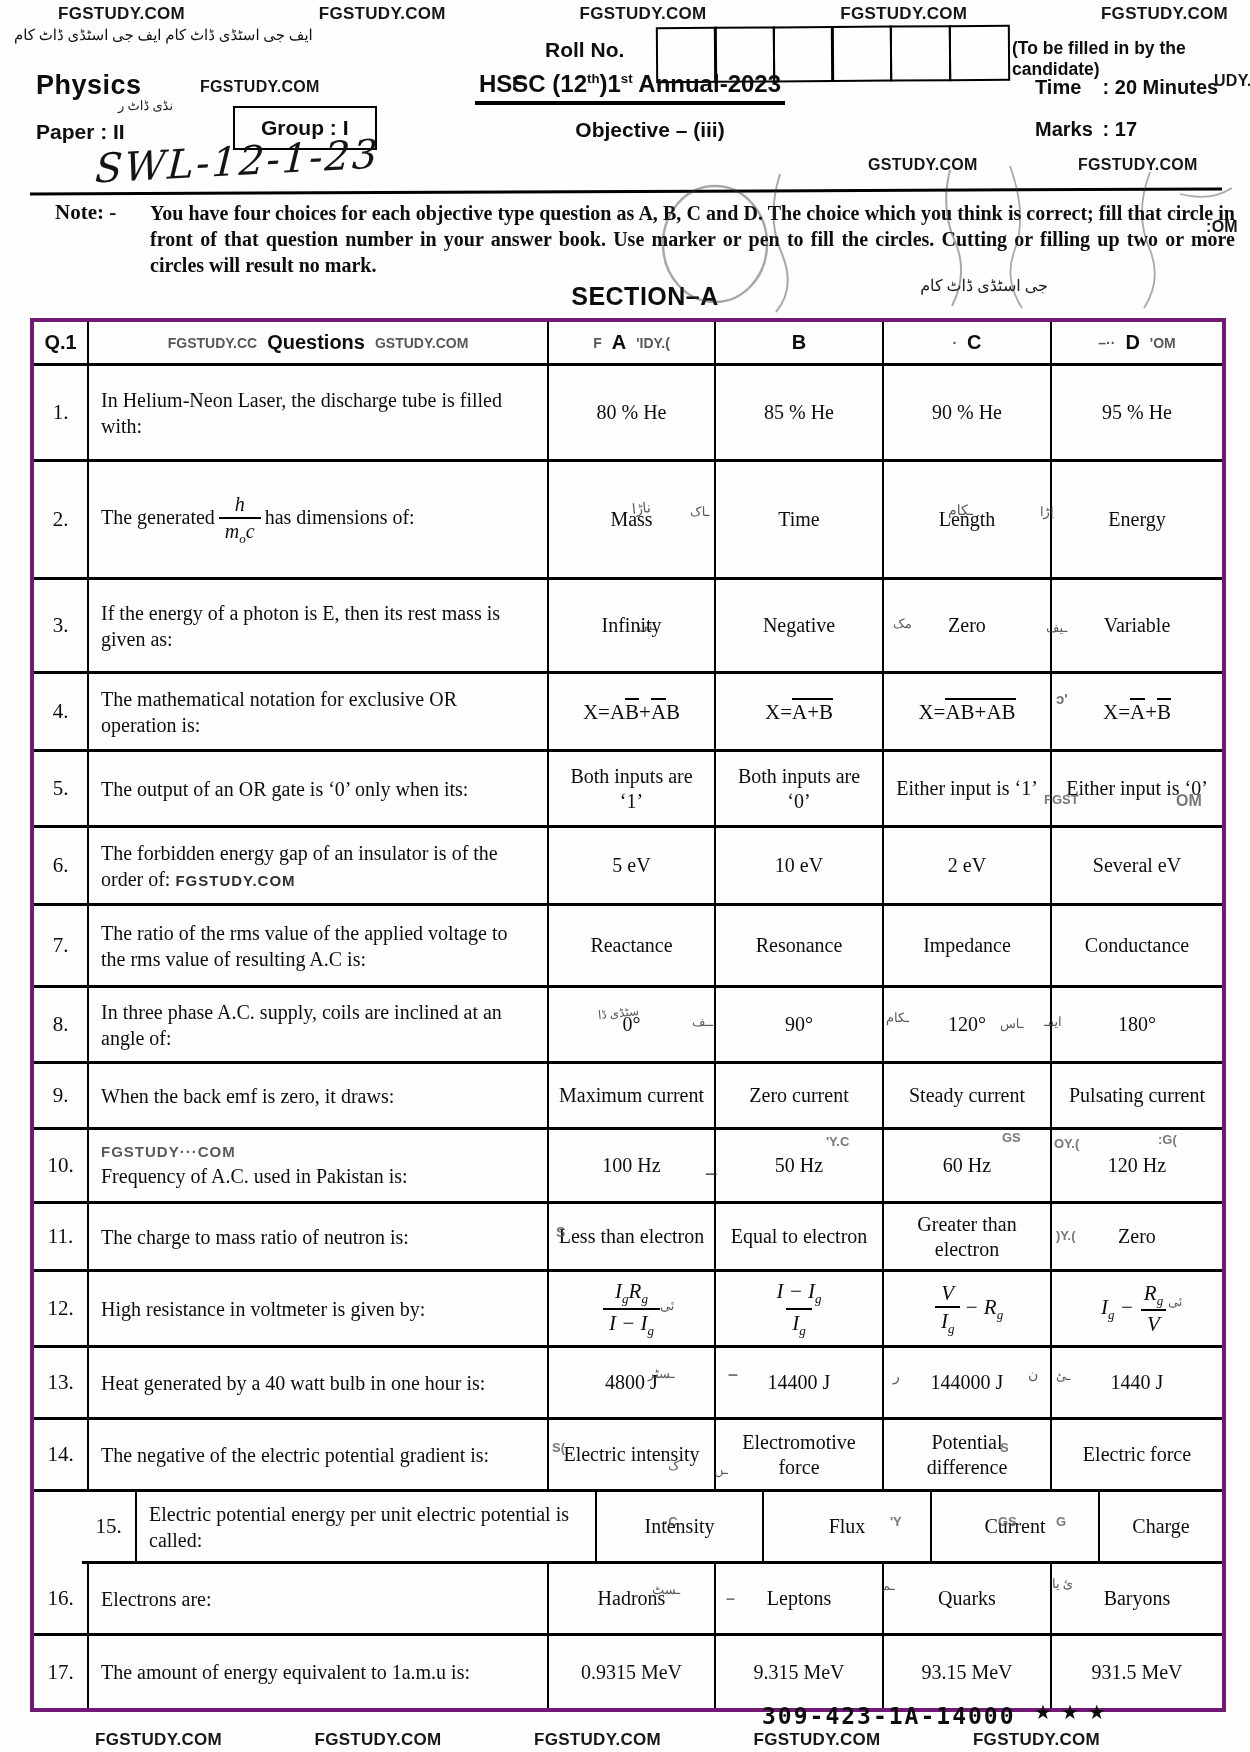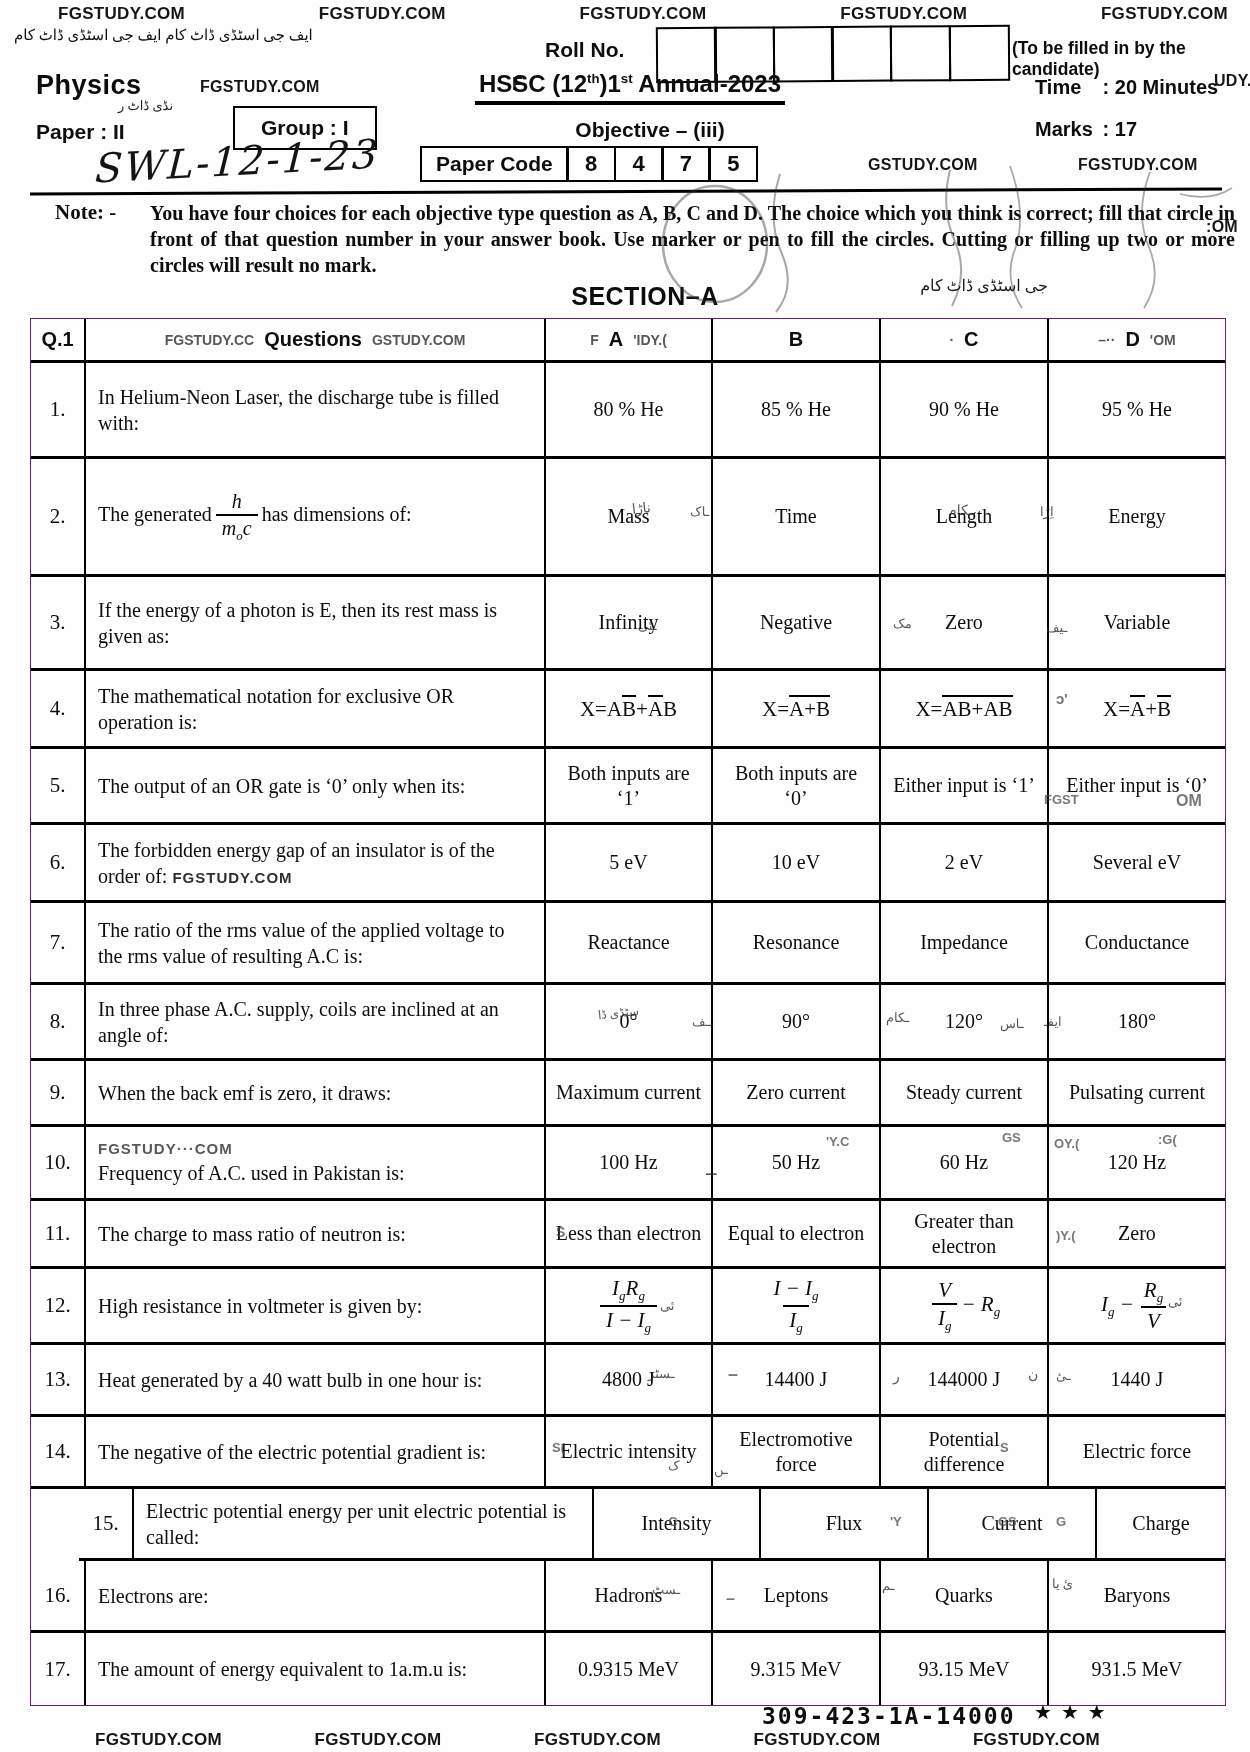--- a/index.html
+++ b/index.html
@@ -45,21 +45,21 @@
   
   #note-block{top:200px;left:55px;width:1180px;}
   #note-label{position:absolute;left:0;top:0;font-weight:bold;font-size:21px;}
   #note-text{margin-left:95px;width:1085px;font-size:20px;font-weight:700;line-height:1.3;text-align:justify;}
   #frag-om{top:218px;left:1206px;font-size:16px;}
   #section-title{top:282px;left:0;width:1250px;text-align:center;font-weight:bold;font-size:25px;letter-spacing:.5px;transform:translateX(20px);}
   #urdu-section{top:276px;left:828px;width:220px;font-size:16px;color:#1c1c1c;direction:rtl;}
   
   #scribble{top:164px;left:620px;opacity:.42;}
   
-  #qtable{top:318px;left:30px;width:1196px;border:1px solid #701a75;box-sizing:border-box;}
+  #qtable{top:318px;left:30px;width:1196px;border:4px solid #701a75;box-sizing:border-box;}
   .trow,.hrow{display:grid;grid-template-columns:55px 460px 167px 168px 168px 1fr;}
   .c,.hc{border-right:2px solid #000;border-bottom:3px solid #000;box-sizing:border-box;position:relative;}
   .trow .c:last-child,.hrow .hc:last-child{border-right:none;}
   .trow:last-child .c{border-bottom:none;}
   .hrow{min-height:44px;}
   .hc{font-family:"Liberation Sans",sans-serif;font-weight:bold;font-size:20px;display:flex;align-items:center;justify-content:center;gap:10px;}
   .frag{font-family:"Liberation Sans",sans-serif;font-weight:bold;font-size:14px;color:#3a3a3a;opacity:.85;}
   .r1{min-height:96px;}.r2{min-height:118px;}.r3{min-height:94px;}.r4{min-height:78px;}
   .r5{min-height:76px;}.r6{min-height:78px;}.r7{min-height:82px;}.r8{min-height:76px;}
   .r9{min-height:66px;}.r10{min-height:74px;}.r11{min-height:68px;}.r12{min-height:76px;}
@@ -124,27 +124,20 @@
 
   <span id="paper-label" class="abs sans">Paper : II</span>
   <span id="urdu-paper-mark" class="abs">نڈی ڈاٹ ر</span>
   <div id="group-box" class="abs sans">Group : I</div>
   <div id="objective" class="abs sans">Objective – (iii)</div>
   <div id="marks-line" class="abs sans">
     <span class="lblw">Marks</span> <span>: 17</span>
   </div>
 
   <span id="handwritten" class="abs">SWL-12-1-23</span>
-  <div id="papercode" class="abs">
-    <div class="pc-label sans">Paper Code</div>
-    <div class="pc-digit">8</div>
-    <div class="pc-digit">4</div>
-    <div class="pc-digit">7</div>
-    <div class="pc-digit">5</div>
-  </div>
   <span id="frag-gstudy" class="abs wm">GSTUDY.COM</span>
   <span id="frag-fgstudy2" class="abs wm">FGSTUDY.COM</span>
 
   <div id="divider" class="abs"></div>
 
   <div id="note-block" class="abs">
     <span id="note-label">Note: -</span>
     <div id="note-text">You have four choices for each objective type question as A, B, C and D. The choice which you think is correct; fill that circle in front of that question number in your answer book. Use marker or pen to fill the circles. Cutting or filling up two or more circles will result no mark.</div>
   </div>
   <span id="frag-om" class="abs wm">:OM</span>

